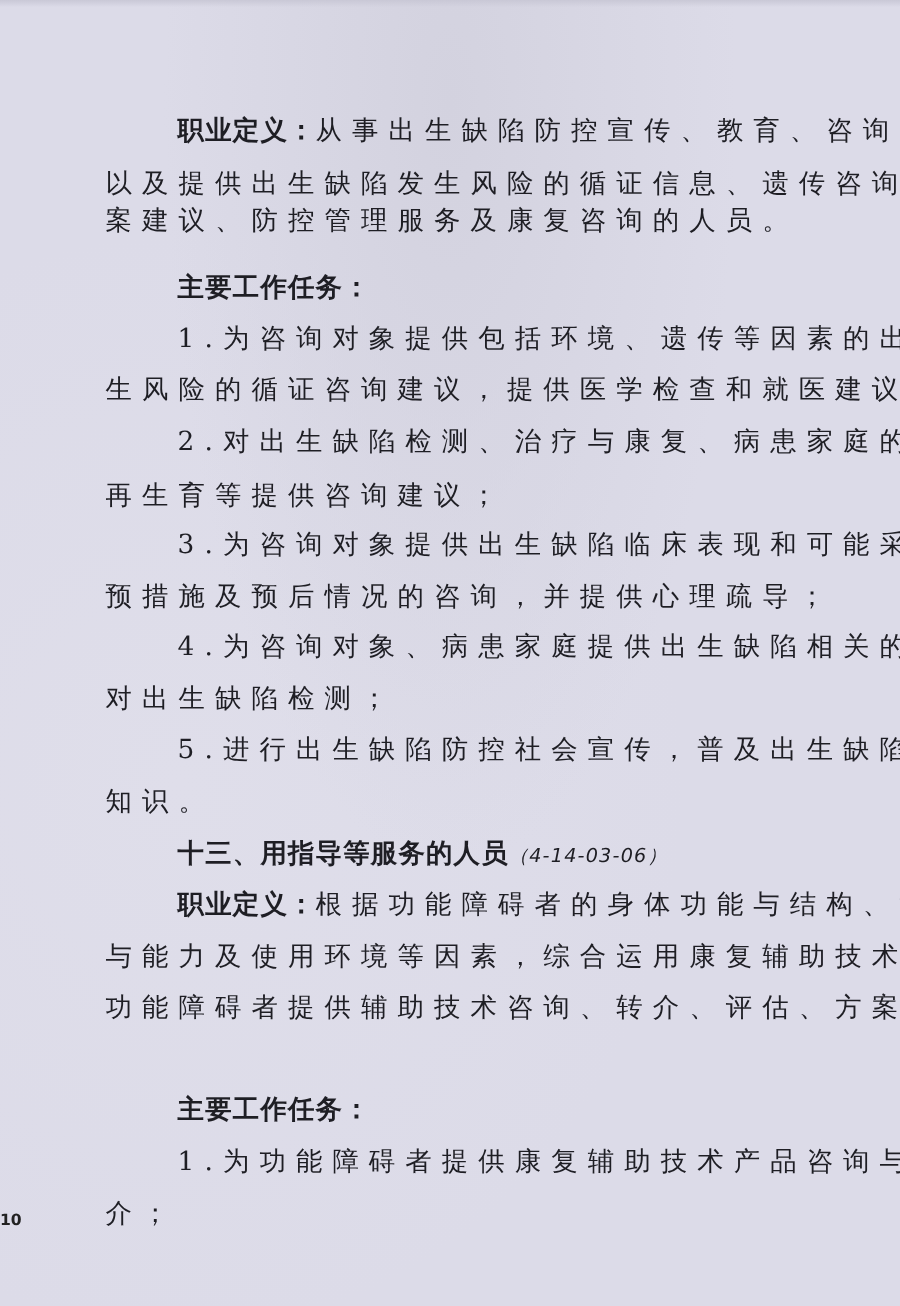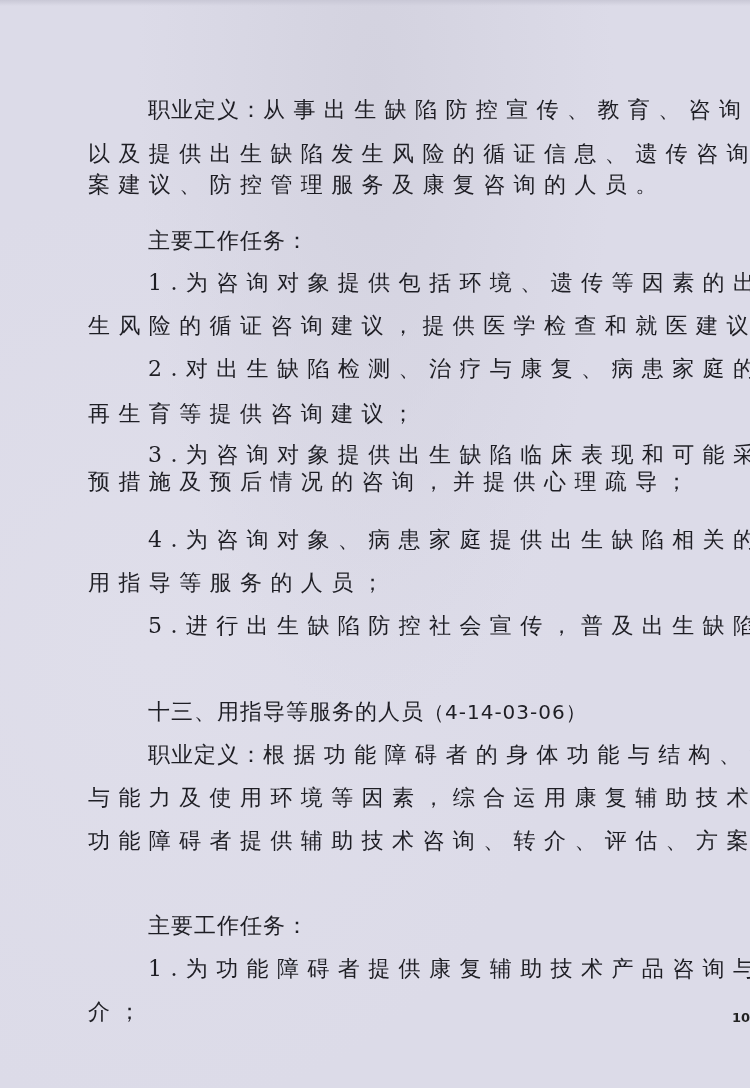--- a/index.html
+++ b/index.html
@@ -12,24 +12,24 @@
     font-family: "DejaVu Serif", "Liberation Serif", serif;
     color: #1e1e24;
   }
   .page { position: absolute; left: 0; top: 0; width: 750px; height: 1088px; }
   .line {
     position: absolute; left: 88px; width: 560px;
     font-size: 22px; line-height: 30px; height: 30px;
     white-space: nowrap; letter-spacing: 8.4px;
   }
   .indent { left: 148px; }
-  .bold { font-weight: normal; font-family: "DejaVu Sans", "Liberation Sans", sans-serif; letter-spacing: 1px; }
-  .heading-code { font-weight: normal; font-family: "DejaVu Sans", "Liberation Sans", sans-serif; letter-spacing: 1px; font-size: 20px; }
+  .bold { font-weight: bold; font-family: "DejaVu Sans", "Liberation Sans", sans-serif; letter-spacing: 1px; }
+  .heading-code { font-weight: normal; font-family: "DejaVu Sans", "Liberation Sans", sans-serif; letter-spacing: 1px; font-size: 16px; font-style: italic; }
   .pagenum {
-    position: absolute; left: 0; width: 750px; top: 1010px; text-align: right;
+    position: absolute; left: 0; width: 750px; top: 1010px; text-align: left;
     font-family: "DejaVu Sans", "Liberation Sans", sans-serif; font-size: 13px; font-weight: bold; color: #222;
   }
   .topshade { position:absolute; left:0; top:0; width:750px; height:6px; background: linear-gradient(#c9c8d6, rgba(220,219,232,0)); }
 </style>
 </head>
 <body>
 
 <div class="page">
   <div class="topshade"></div>
 
@@ -37,24 +37,25 @@
   <div class="line" style="top:139px">以及提供出生缺陷发生风险的循证信息、遗传咨询、解决方</div>
   <div class="line" style="top:170px">案建议、防控管理服务及康复咨询的人员。</div>
 
   <div class="line indent bold" style="top:226px">主要工作任务：</div>
 
   <div class="line indent" style="top:268px">1.为咨询对象提供包括环境、遗传等因素的出生缺陷发</div>
   <div class="line" style="top:311px">生风险的循证咨询建议，提供医学检查和就医建议；</div>
   <div class="line indent" style="top:354px">2.对出生缺陷检测、治疗与康复、病患家庭的重点人群</div>
   <div class="line" style="top:399px">再生育等提供咨询建议；</div>
   <div class="line indent" style="top:440px">3.为咨询对象提供出生缺陷临床表现和可能采取的干</div>
-  <div class="line" style="top:467px">预措施及预后情况的咨询，并提供心理疏导；</div>
+  <div class="line" style="top:483px">预措施及预后情况的咨询，并提供心理疏导；</div>
   <div class="line indent" style="top:525px">4.为咨询对象、病患家庭提供出生缺陷相关的防控、保</div>
-  <div class="line" style="top:568px">用指导等服务的人员；</div>
+  <div class="line" style="top:568px">对出生缺陷检测；</div>
   <div class="line indent" style="top:611px">5.进行出生缺陷防控社会宣传，普及出生缺陷防控相关</div>
+  <div class="line" style="top:654px">知识。</div>
 
   <div class="line indent" style="top:697px"><span class="bold">十三、用指导等服务的人员</span><span class="heading-code">（4-14-03-06）</span></div>
 
   <div class="line indent" style="top:740px"><span class="bold">职业定义：</span><span>根据功能障碍者的身体功能与结构、活动参</span></div>
   <div class="line" style="top:783px">与能力及使用环境等因素，综合运用康复辅助技术产品，为</div>
   <div class="line" style="top:826px">功能障碍者提供辅助技术咨询、转介、评估、方案设计、应</div>
 
   <div class="line indent bold" style="top:911px">主要工作任务：</div>
 
   <div class="line indent" style="top:954px">1.为功能障碍者提供康复辅助技术产品咨询与服务转</div>

